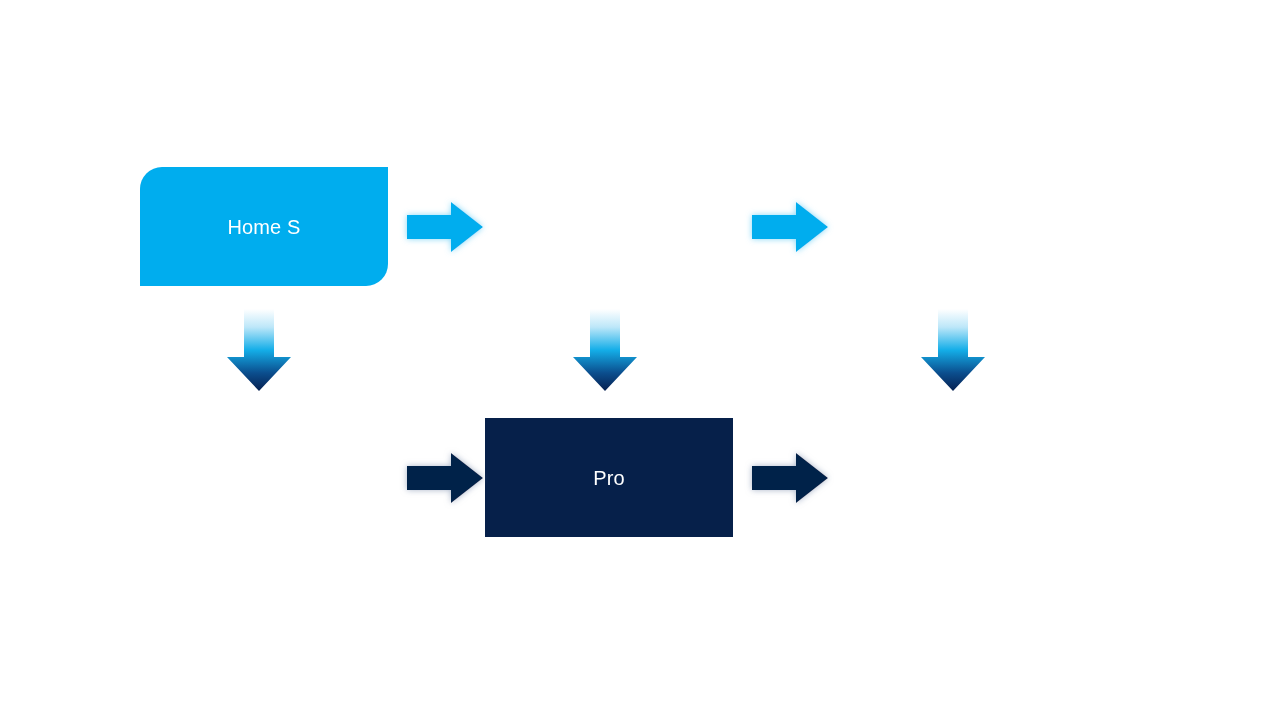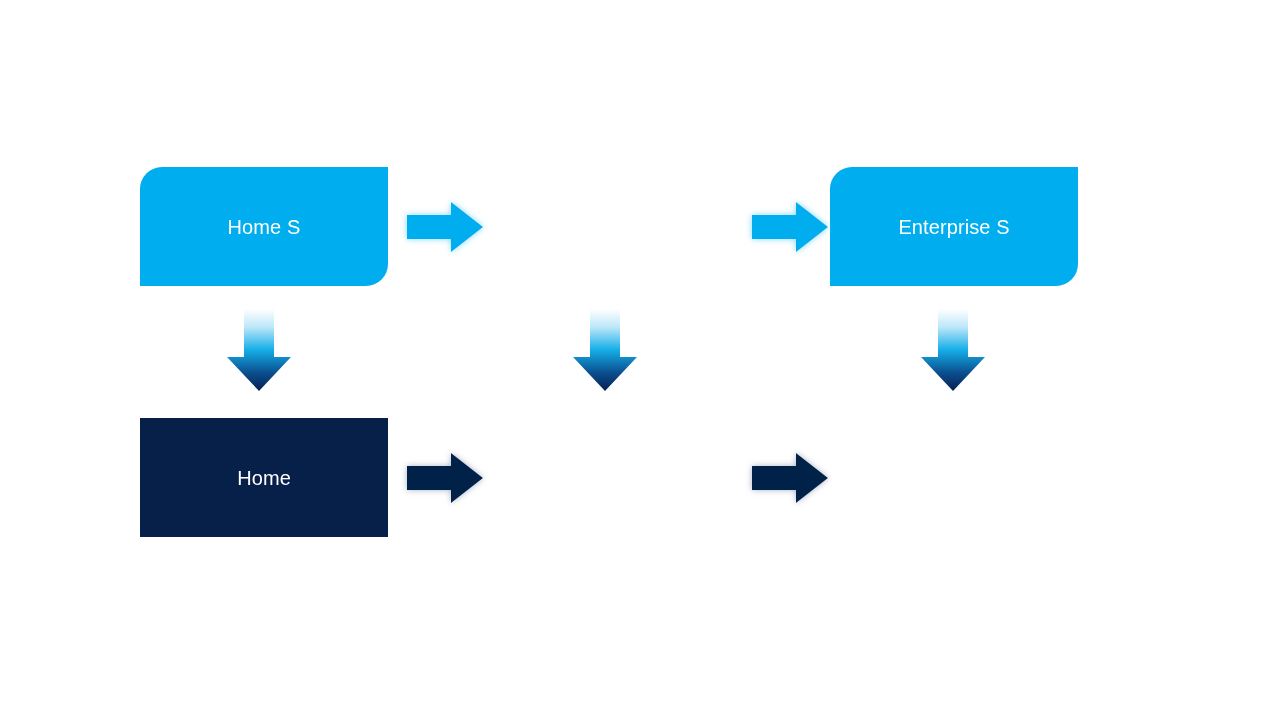--- a/index.html
+++ b/index.html
@@ -74,28 +74,25 @@
 </head>
 <body>
 
 <div id="diagram-canvas">
 
   <div class="node-box tier-service" style="left:140px; top:167px; width:248px; height:119px;">
     <span class="node-label">Home S</span>
   </div>
 
 
-  <div class="node-box tier-service" style="left:830px; top:167px; width:248px; height:119px;">
-    <span class="node-label">Enterprise S</span>
+
+
+  <div class="node-box tier-product" style="left:485px; top:418px; width:248px; height:119px;">
+    <span class="node-label">Pro</span>
   </div>
-
-  <div class="node-box tier-product" style="left:140px; top:418px; width:248px; height:119px;">
-    <span class="node-label">Home</span>
-  </div>
-
 
 
   <div class="arrow arrow-h-light" style="left:407px; top:200px;">
     <svg viewBox="0 0 76 54" xmlns="http://www.w3.org/2000/svg">
       <defs>
         <filter id="glowLightA" x="-40%" y="-40%" width="180%" height="180%">
           <feDropShadow dx="0" dy="0" stdDeviation="3.2" flood-color="#7FD6F7" flood-opacity="0.95"></feDropShadow>
         </filter>
       </defs>
       <polygon points="0,15 44,15 44,2 76,27 44,52 44,39 0,39" fill="#00ADEE" filter="url(#glowLightA)"></polygon>

